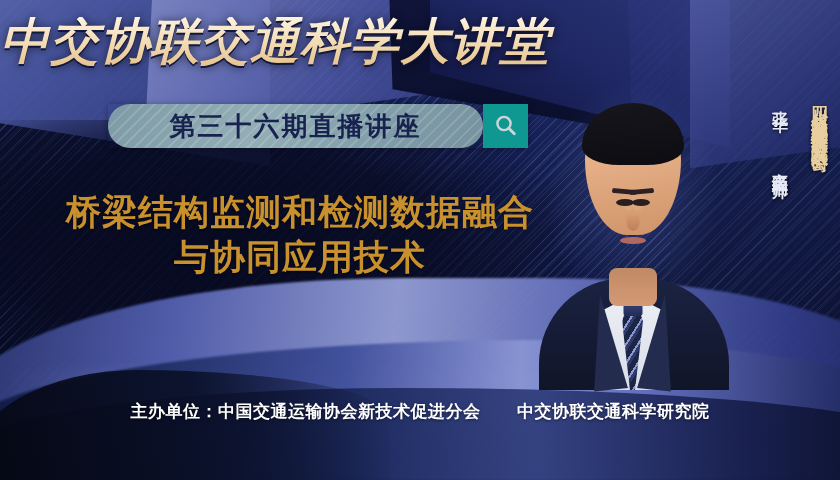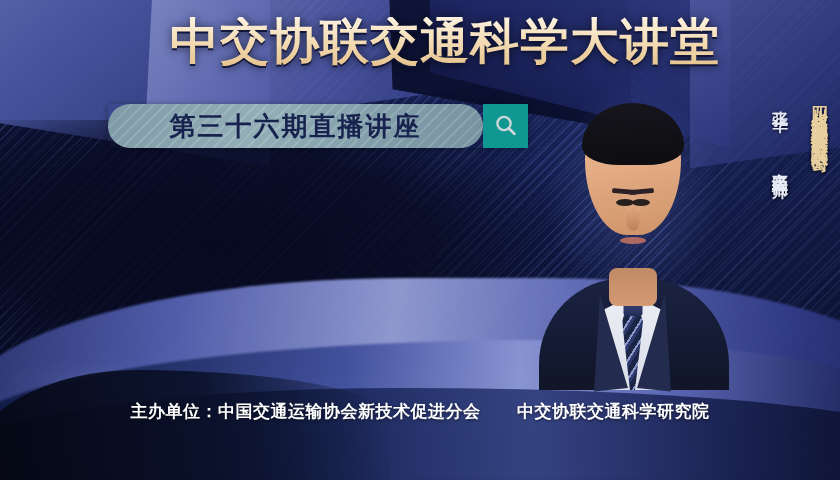--- a/index.html
+++ b/index.html
@@ -121,30 +121,31 @@
   
   .right-panel{
     position:absolute; right:0; top:0; width:170px; height:330px;
     background:linear-gradient(160deg,#1b2558 0%,#141c46 55%,#0d1334 100%);
     opacity:.55;
   }
 
   
   .main-title{
     position:absolute; left:0; right:0; top:17px;
-    text-align:right;
+    text-align:left;
     font-size:49px; line-height:1;
     font-weight:bold;
     letter-spacing:1px;
     color:#f3dfbe;
     background:linear-gradient(180deg,#fdf3e2 0%,#f4ddb6 48%,#e6c48f 100%);
     -webkit-background-clip:text; background-clip:text;
     -webkit-text-fill-color:transparent;
     filter:drop-shadow(0 2px 0 rgba(16,20,55,.95)) drop-shadow(0 0 5px rgba(0,0,0,.55));
     padding-right:120px;
+    font-style:italic;
   }
 
   .subtitle-bar{
     position:absolute; left:108px; top:104px;
     width:420px; height:44px;
     display:flex; align-items:stretch;
     box-shadow:0 1px 6px rgba(0,0,0,.35);
   }
   .subtitle-bar .sb-fill{
     position:relative; flex:1;
@@ -381,20 +382,22 @@
     </div>
     <div class="search-box">
       <svg width="26" height="26" viewBox="0 0 26 26">
         <circle cx="11" cy="10.5" r="6.6" fill="none" stroke="#cfd6d8" stroke-width="2.4"></circle>
         <line x1="15.8" y1="15.3" x2="21.3" y2="20.8" stroke="#cfd6d8" stroke-width="2.8" stroke-linecap="round"></line>
       </svg>
     </div>
   </div>
 
   <div class="topic">
+    <div>桥梁结构监测和检测数据融合</div>
+    <div>与协同应用技术</div>
   </div>
 
 
   <div class="vtext v-org">四川省公路规划勘察设计研究院有限公司</div>
 
   <div class="vtext v-speaker">
     <span>张二华</span>
     <span class="v-gap"></span>
     <span>高级工程师</span>
   </div>

